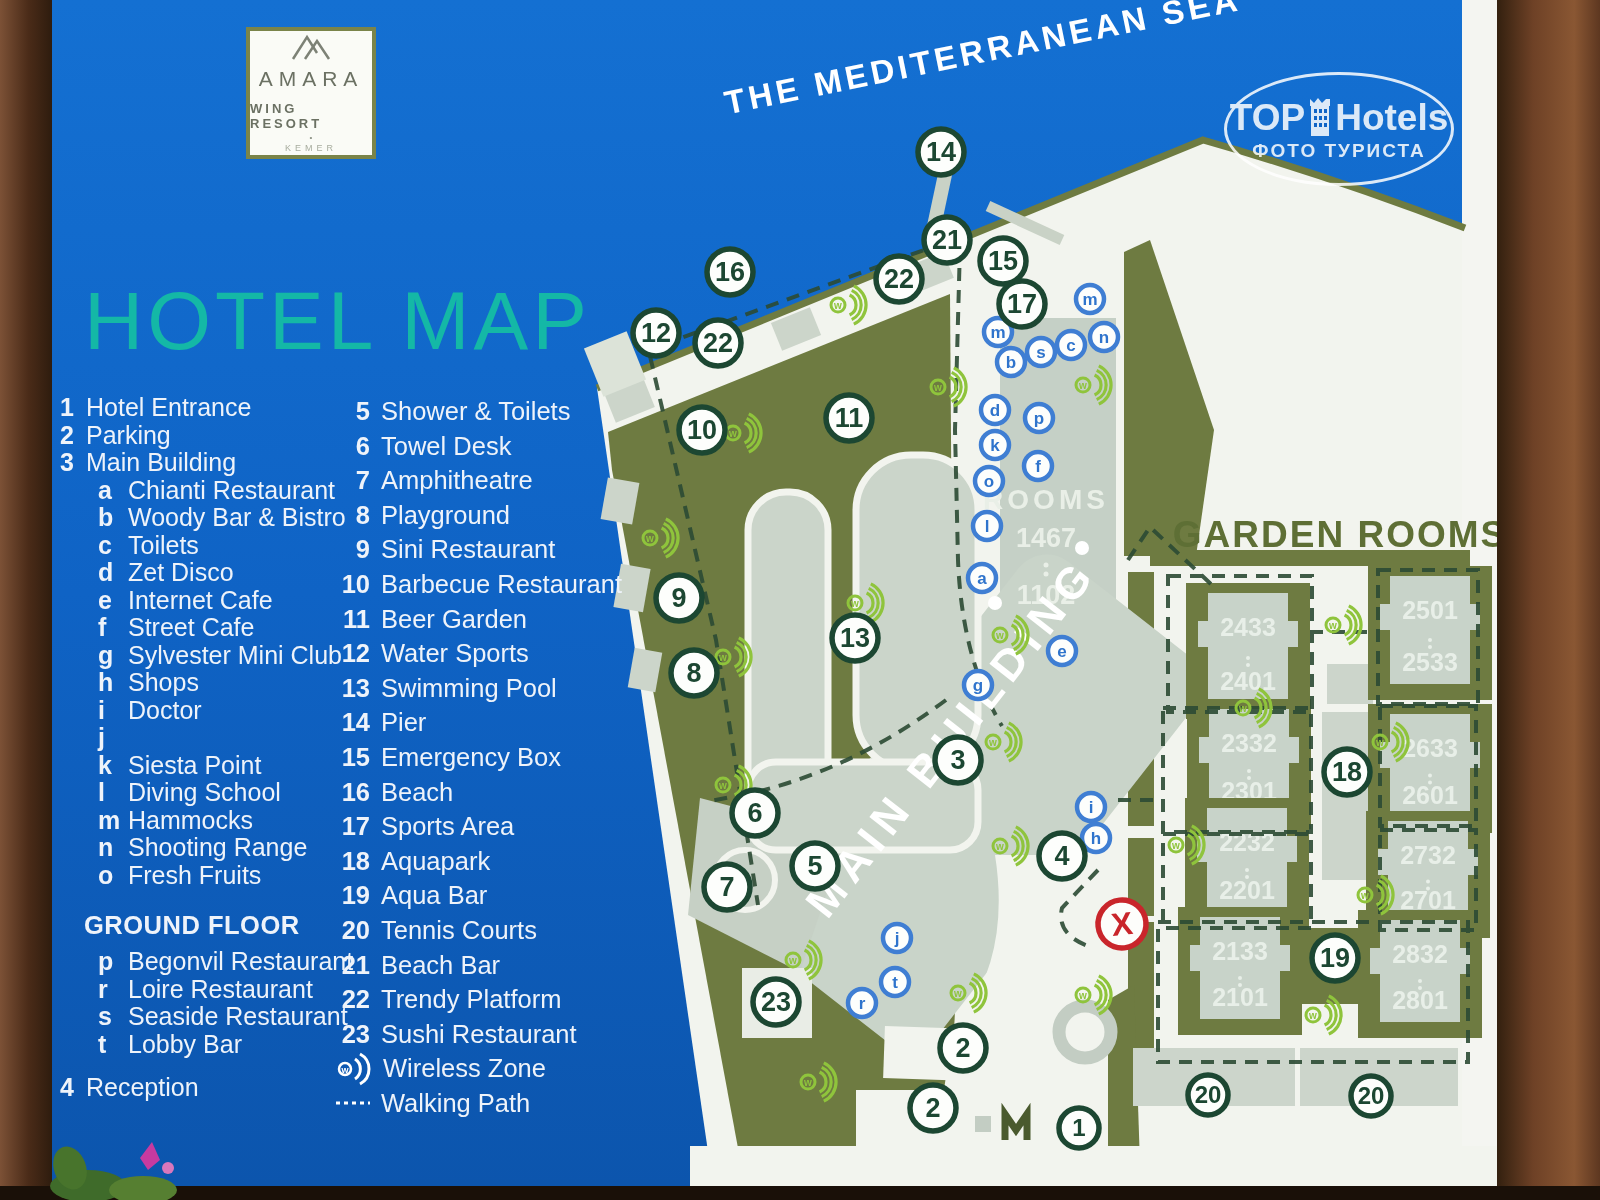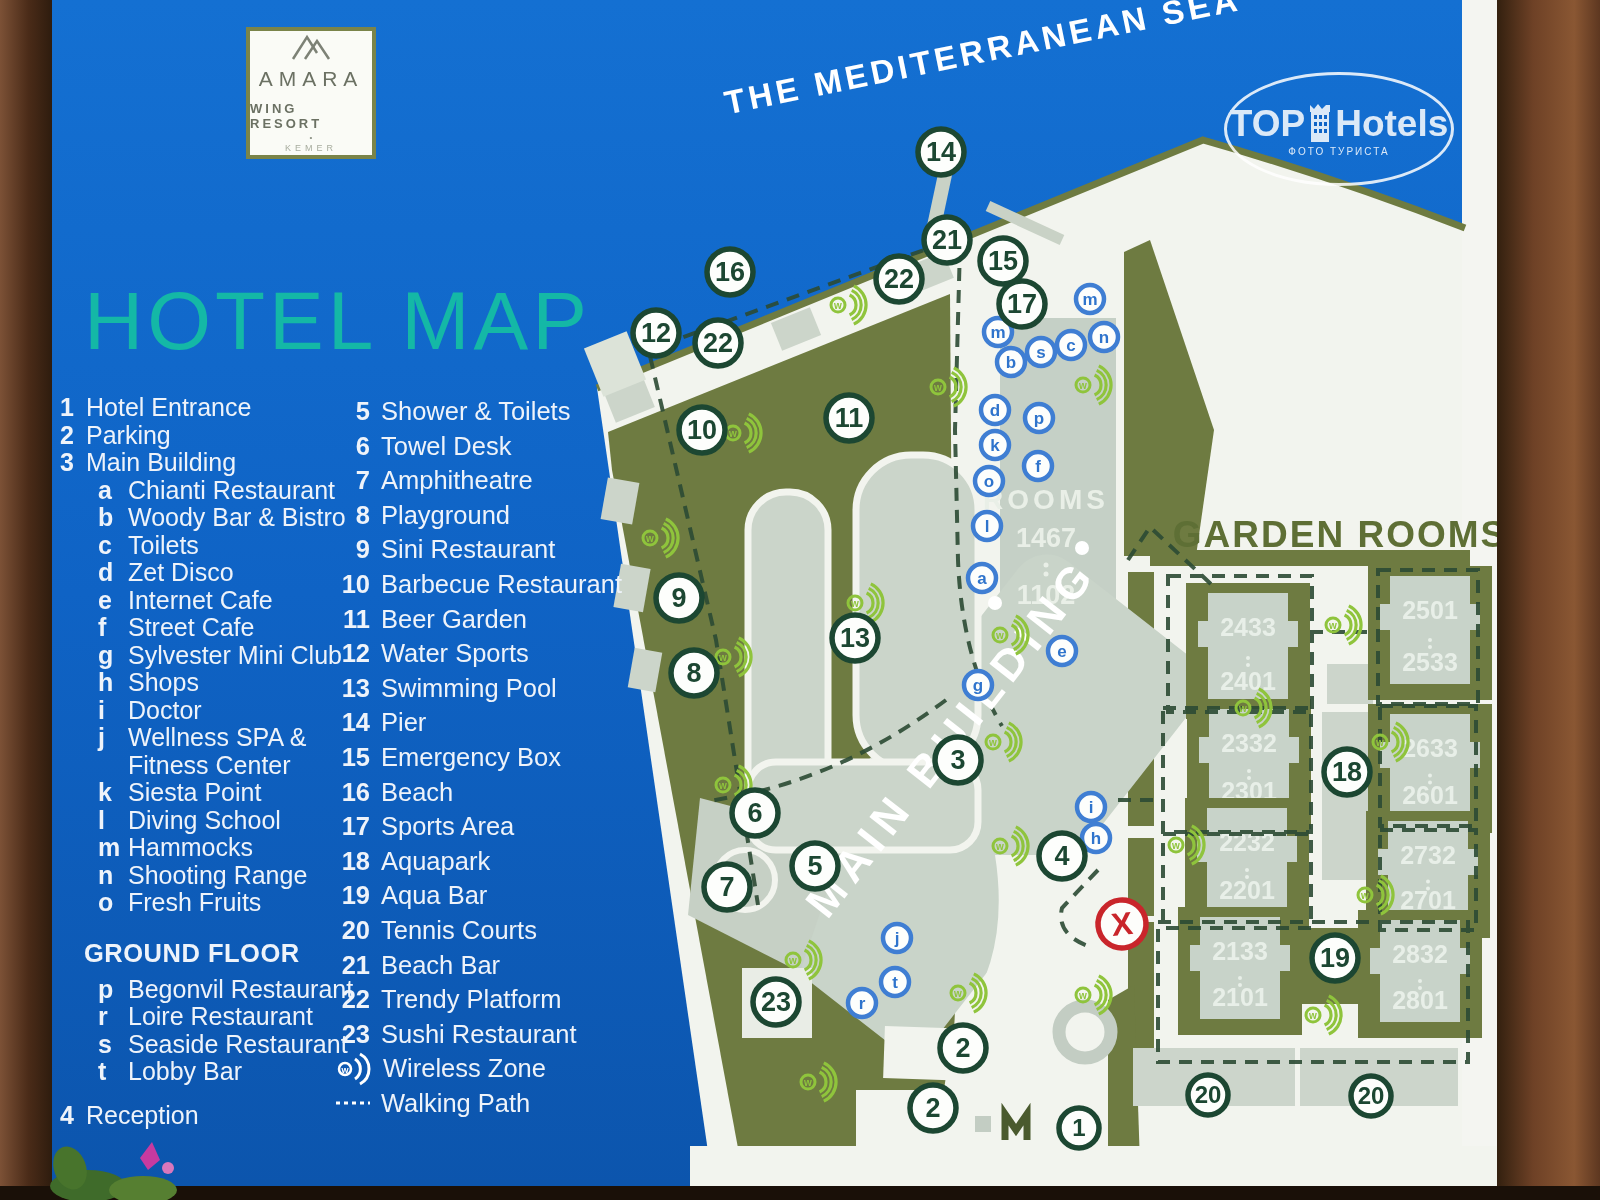--- a/index.html
+++ b/index.html
@@ -31,21 +31,21 @@
   .lhead{font-weight:bold;font-size:25.5px;margin:22px 0 8px 24px;letter-spacing:.5px;}
   .c2row{display:flex;align-items:flex-start;font-size:25.5px;line-height:34.6px;}
   .c2row .lkey{font-weight:bold;flex:0 0 34px;text-align:right;margin-right:11px;}
   .exrow{display:flex;align-items:center;height:34.6px;font-size:25.5px;}
   .exrow .exic{flex:0 0 34px;margin-right:11px;display:flex;justify-content:flex-end;}
   
   .wm{position:absolute;left:1222px;top:68px;width:234px;height:122px;z-index:4;opacity:.85;
       display:flex;flex-direction:column;align-items:center;justify-content:center;color:#fff;}
   .wm .oval{position:absolute;inset:4px 2px;border:3px solid #fff;border-radius:50%;}
   .wm .wm-line{display:flex;align-items:flex-end;gap:2px;font-weight:bold;font-size:37px;line-height:36px;}
-  .wm .wm-sub{font-size:10px;font-weight:normal;letter-spacing:2px;margin-top:4px;}
+  .wm .wm-sub{font-size:19px;font-weight:bold;letter-spacing:2px;margin-top:4px;}
   
   .plant{position:absolute;left:48px;top:1128px;width:210px;height:72px;z-index:7;}
 </style>
 </head>
 <body>
 
 <svg id="mapsvg" width="1600" height="1200" viewBox="0 0 1600 1200">
   <defs>
     <linearGradient id="bgblue" x1="0" y1="0" x2="0" y2="1">
       <stop offset="0" stop-color="#1470d2"></stop>
@@ -641,21 +641,20 @@
       <div class="lrow sub">
         <span class="lkey">h</span>
         <span>Shops</span>
       </div>
       <div class="lrow sub">
         <span class="lkey">i</span>
         <span>Doctor</span>
       </div>
       <div class="lrow sub">
         <span class="lkey">j</span>
-        <span>Wellness SPA &amp;<div>Fitness Center</div></span>
       </div>
       <div class="lrow sub">
         <span class="lkey">k</span>
         <span>Siesta Point</span>
       </div>
       <div class="lrow sub">
         <span class="lkey">l</span>
         <span>Diving School</span>
       </div>
       <div class="lrow sub">

